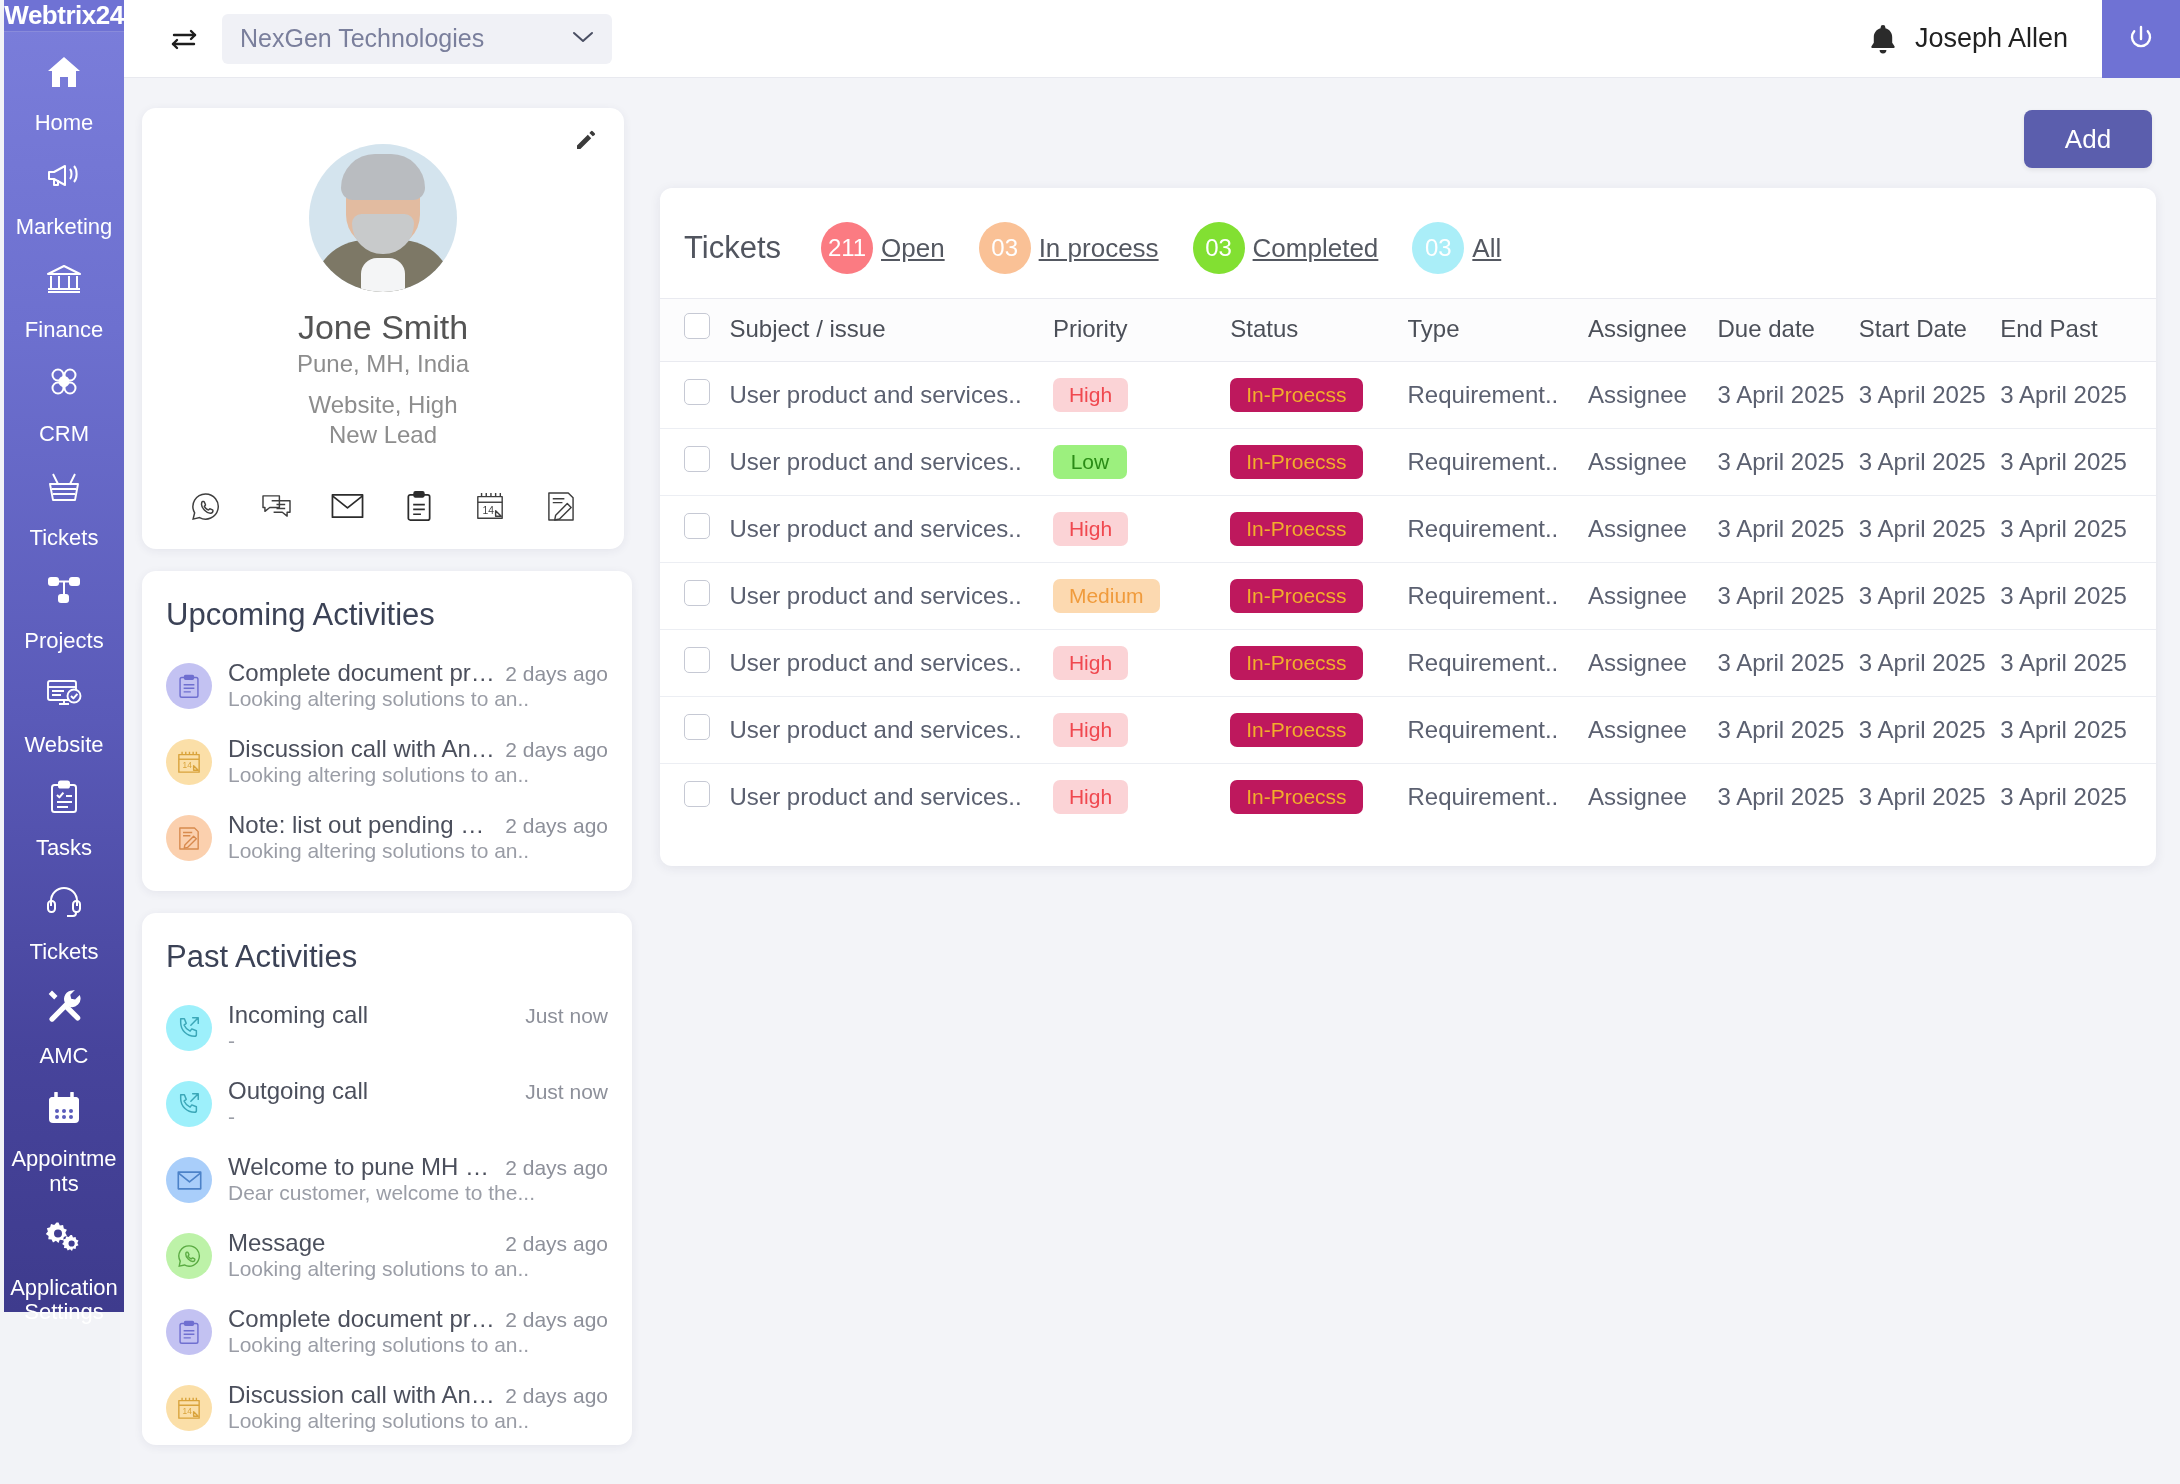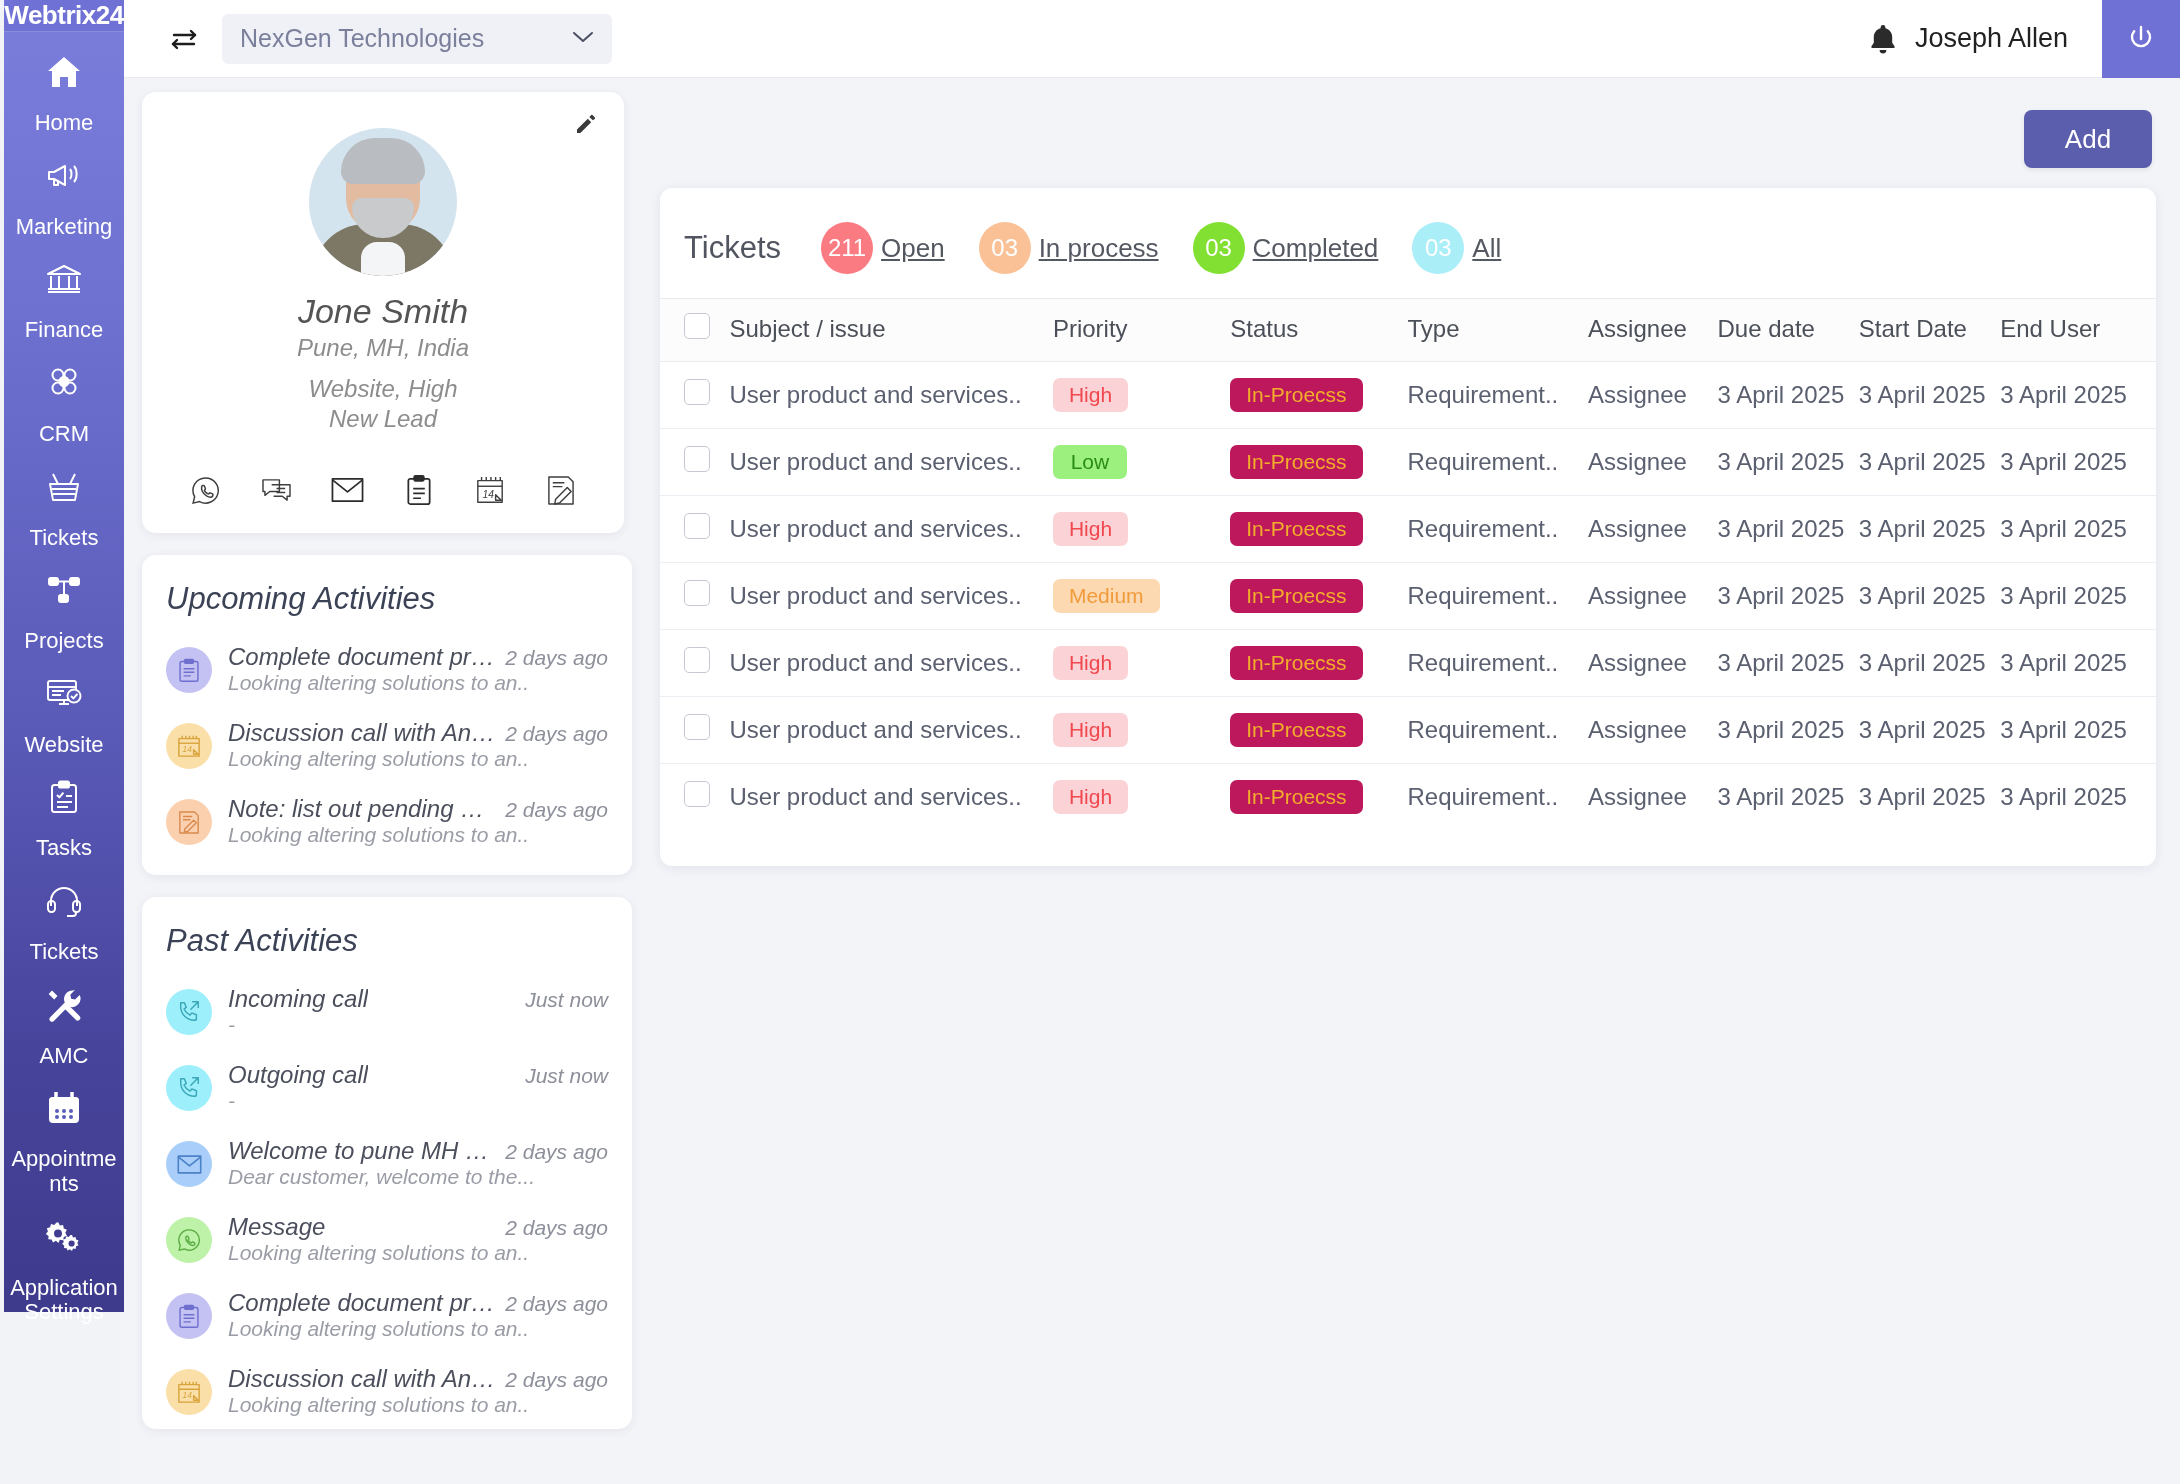--- a/index.html
+++ b/index.html
@@ -93,23 +93,22 @@
     width: 128px; height: 58px;
     background: #5b5ead; color: #ffffff;
     border: none; border-radius: 8px;
     font-size: 26px; font-family: "Liberation Sans", sans-serif;
     cursor: pointer;
     box-shadow: 0 2px 5px rgba(0,0,0,.08);
   }
 
   
   #left-col {
-    position: absolute; left: 22px; top: 14px;
+    position: absolute; left: 22px; top: 30px;
     width: 490px;
-    font-style: italic;
   }
   .card {
     background: #ffffff;
     border-radius: 14px;
     box-shadow: 0 2px 10px rgba(40,44,80,.07);
     margin-bottom: 22px;
     position: relative;
   }
 
   
@@ -633,21 +632,21 @@
           <th class="col-chk">
             <span class="tbl-chk"></span>
           </th>
           <th class="col-subj">Subject / issue</th>
           <th class="col-prio">Priority</th>
           <th class="col-stat">Status</th>
           <th class="col-type">Type</th>
           <th class="col-asgn">Assignee</th>
           <th class="col-due">Due date</th>
           <th class="col-start">Start Date</th>
-          <th class="col-end">End User</th>
+          <th class="col-end">End Past</th>
         </tr>
       </thead>
       <tbody id="tickets-body">
           <tr>
             <td class="col-chk"><span class="tbl-chk"></span></td>
             <td class="col-subj">User product and services..</td>
             <td class="col-prio prio-cell"><span class="badge badge-high">High</span></td>
             <td class="col-stat"><span class="badge badge-status">In-Proecss</span></td>
             <td class="col-type">Requirement..</td>
             <td class="col-asgn">Assignee</td>

